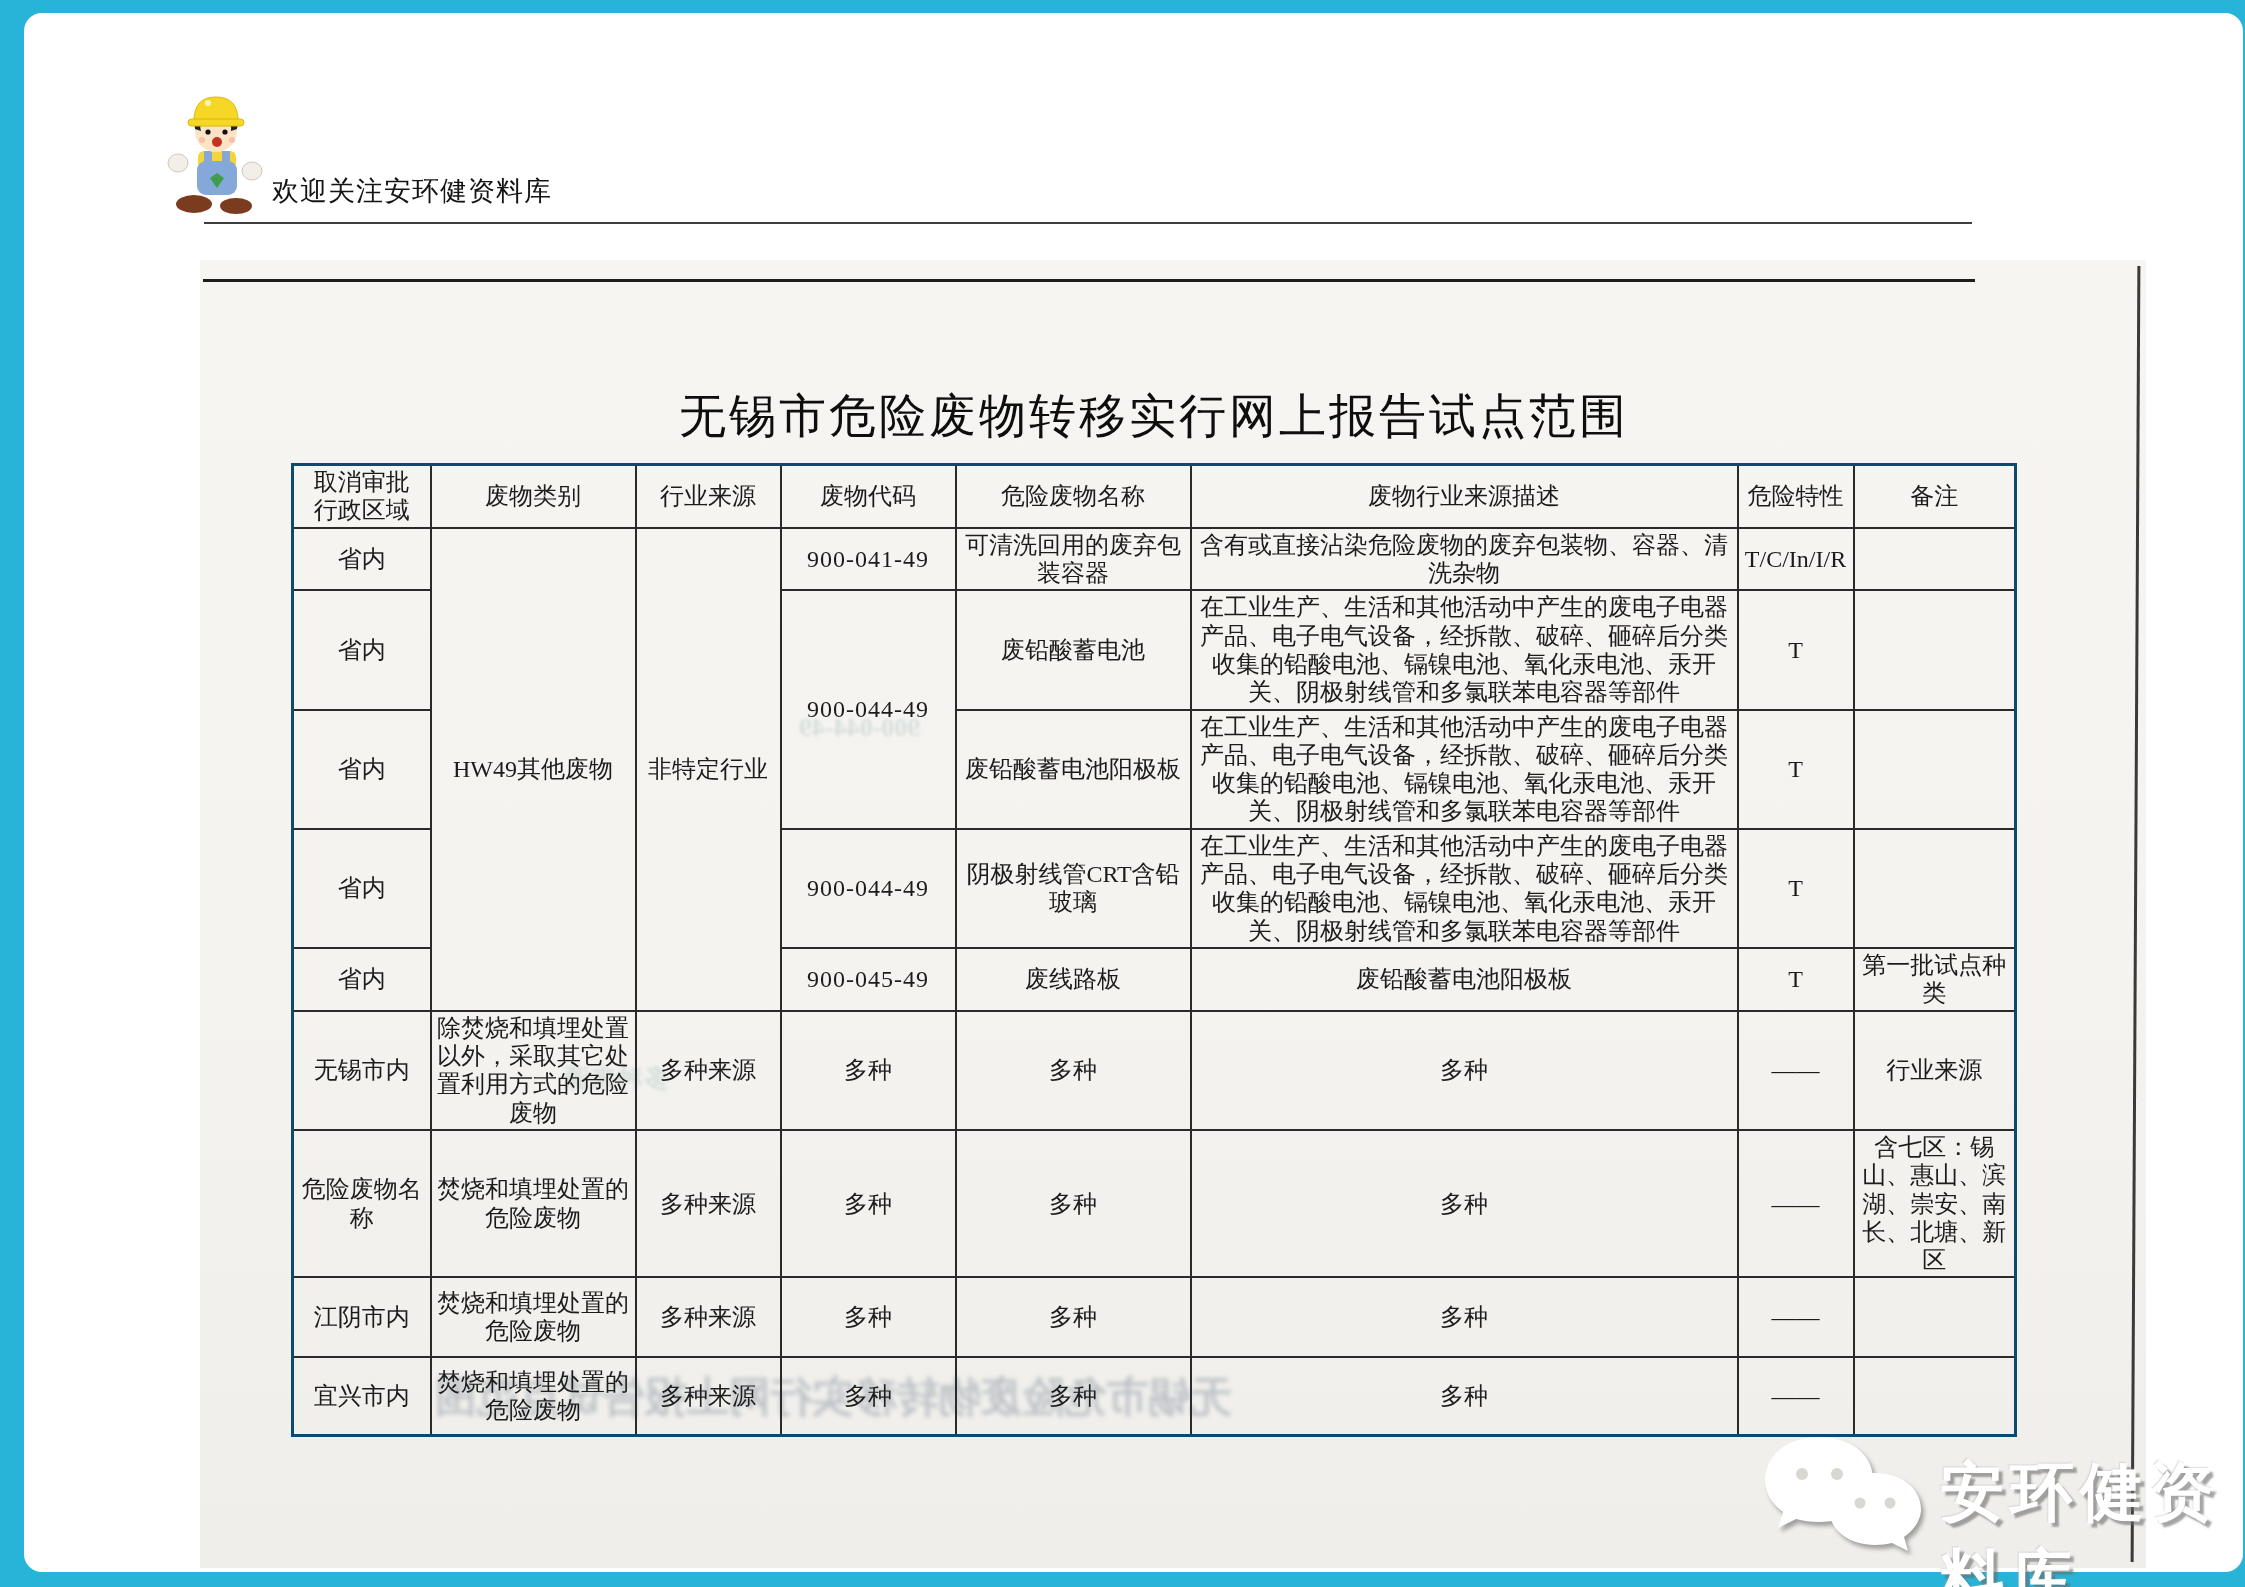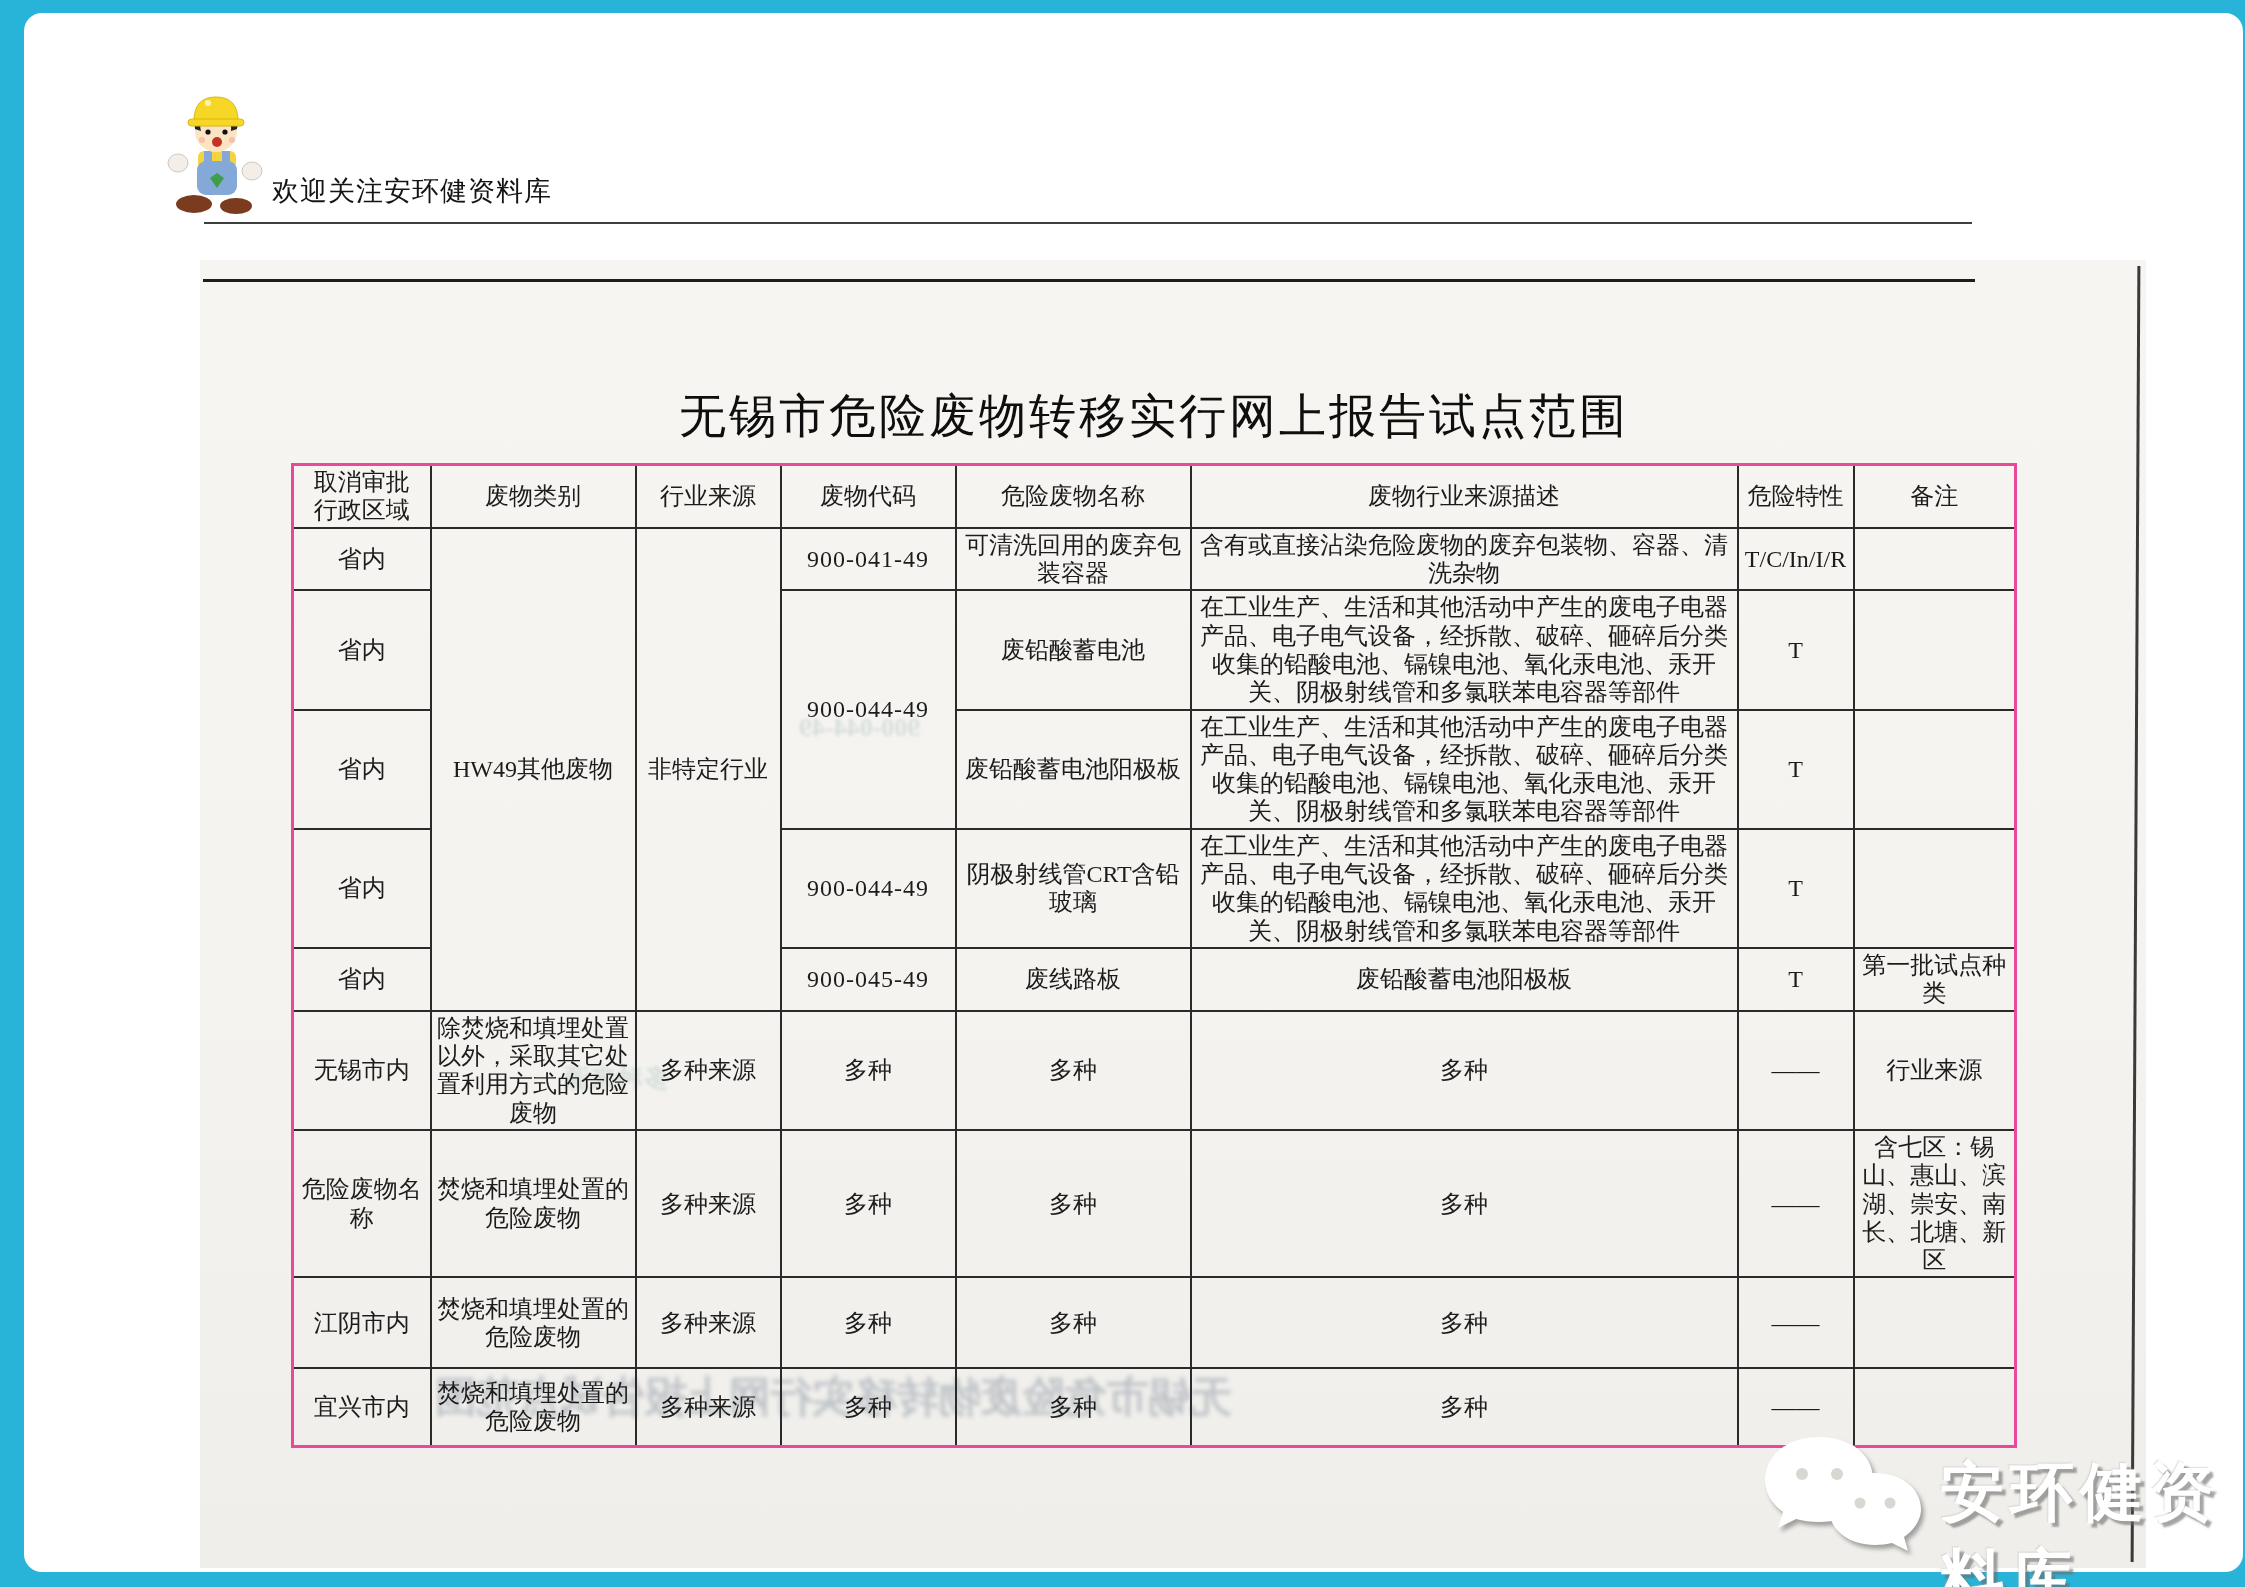--- a/index.html
+++ b/index.html
@@ -10,21 +10,21 @@
   #banner-text{left:248px;top:160px;font-size:27px;letter-spacing:1px;color:#141414;}
   #header-rule{left:180px;top:209px;width:1768px;height:2px;background:#3e3e3e;}
   #paper{left:176px;top:247px;width:1946px;height:1308px;
          background:linear-gradient(180deg,#f6f5f2 0%,#f4f3f0 55%,#efeeea 100%);}
   #paper-topline{left:179px;top:266px;width:1772px;height:3px;background:#1d1d1d;}
   #paper-rightline{left:2110px;top:253px;width:3px;height:1296px;background:#3a3a3a;transform:rotate(0.3deg);}
   #doc-title{left:340px;top:372px;width:1580px;text-align:center;font-size:47px;font-weight:normal;
              letter-spacing:3px;color:#0e0e0e;}
   
   #main-table{position:absolute;left:267px;top:450px;border-collapse:collapse;table-layout:fixed;
-              width:1723px;border:3px solid #ec4899;}
+              width:1723px;border:3px solid #0c4a6e;}
   #main-table td,#main-table th{border:2px solid #2a2a2a;text-align:center;vertical-align:middle;
               padding:2px 5px;font-weight:normal;font-size:24px;line-height:1.18;color:#1c1c1c;
               overflow:hidden;}
   .th-region{white-space:pre-line;}
   .cell-desc{font-size:22px;line-height:26px;padding:2px 8px;}
   .cell-code{font-size:24px;letter-spacing:1px;}
   .cell-hazard{font-size:22px;border-radius:26px;}
   .cell-remark{font-size:21px;line-height:24px;}
   .remark-left{text-align:left;padding-left:8px;}
   
@@ -166,21 +166,21 @@
       <tr style="height:125px">
         <td>危险废物名称</td>
         <td>焚烧和填埋处置的危险废物</td>
         <td>多种来源</td>
         <td>多种</td>
         <td>多种</td>
         <td>多种</td>
         <td class="cell-hazard">——</td>
         <td class="cell-remark remark-left">含七区：锡山、惠山、滨湖、崇安、南长、北塘、新区</td>
       </tr>
-      <tr style="height:91px">
+      <tr style="height:80px">
         <td>江阴市内</td>
         <td>焚烧和填埋处置的危险废物</td>
         <td>多种来源</td>
         <td>多种</td>
         <td>多种</td>
         <td>多种</td>
         <td class="cell-hazard">——</td>
         <td class="cell-remark"></td>
       </tr>
       <tr style="height:78px">

